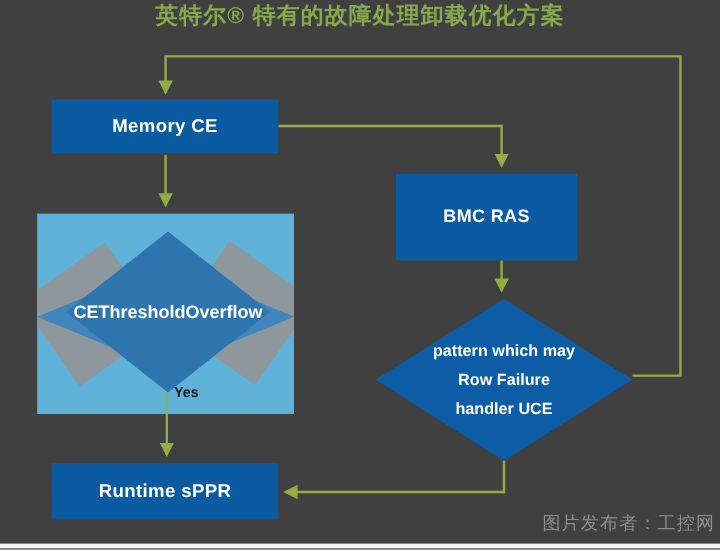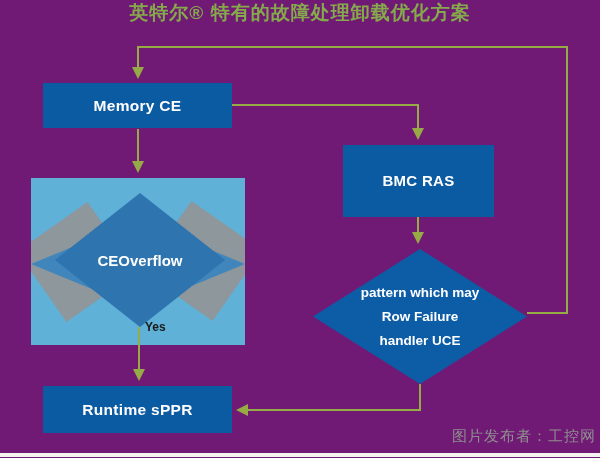--- a/index.html
+++ b/index.html
@@ -14,21 +14,21 @@
     --yes-color:#1a1a1a;
     --caption-gray:#8f8f8f;
     --footer-line:#f4f2ef;
     --text-white:#ffffff;
   }
   html,body{margin:0;padding:0;}
   body{font-family:"Liberation Sans", sans-serif; background:#ffffff;}
   .canvas{
     position:relative;
     width:600px;height:458px;
-    background:#701a75;
+    background:#404040;
     overflow:hidden;
   }
   .title{
     position:absolute;
     left:0; top:11; width:600px;
     text-align:center;
     font-size:19px;
     font-weight:bold;
     letter-spacing:1px;
     color:var(--title-green);
@@ -39,21 +39,21 @@
     color:var(--text-white);
     font-weight:bold;
     display:flex;
     align-items:center;
     justify-content:center;
     text-align:center;
     font-size:15.5px;
     letter-spacing:.3px;
   }
   .node-memory{left:43px;top:83px;width:189px;height:45px;}
-  .node-bmc{left:343px;top:145px;width:151px;height:72px;flex-direction:column;line-height:26px;font-size:15px;}
+  .node-bmc{left:330px;top:145px;width:151px;height:72px;flex-direction:column;line-height:26px;font-size:15px;}
   .node-sppr{left:43px;top:386px;width:189px;height:47px;}
   .panel{
     position:absolute;
     left:31px;top:178px;width:214px;height:167px;
     background:var(--panel-blue);
     overflow:hidden;
   }
   .gray-square{
     position:absolute;
     width:86px;height:86px;
@@ -140,20 +140,21 @@
   <div class="node node-bmc">
     <span>BMC RAS</span>
   </div>
 
   <div class="panel">
     <div class="gray-square gray-left"></div>
     <div class="gray-square gray-right"></div>
     <div class="wide-diamond diamond"></div>
     <div class="main-diamond diamond">
       <span>CE</span>
+      <span>Threshold</span>
       <span>Overflow</span>
     </div>
     <div class="yes-label">Yes</div>
   </div>
 
   <div class="decision diamond">
     <span>pattern which may</span>
     <span>Row Failure</span>
     <span>handler UCE</span>
   </div>

